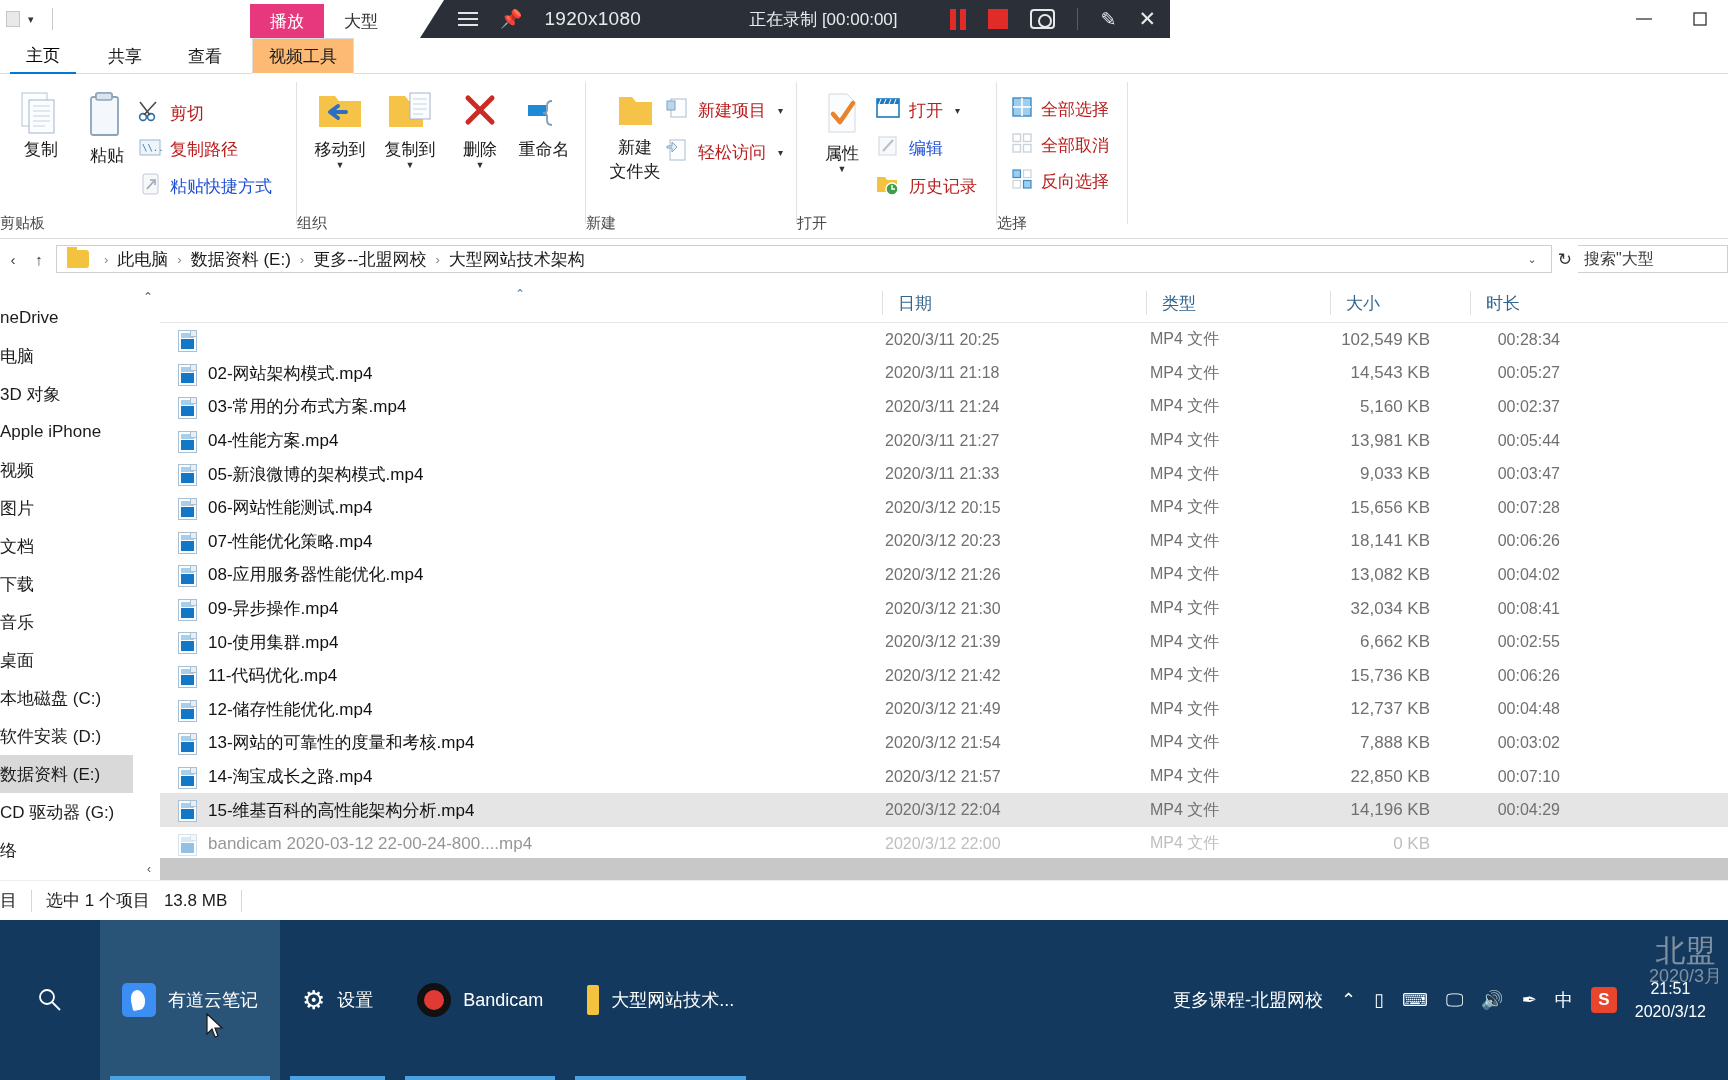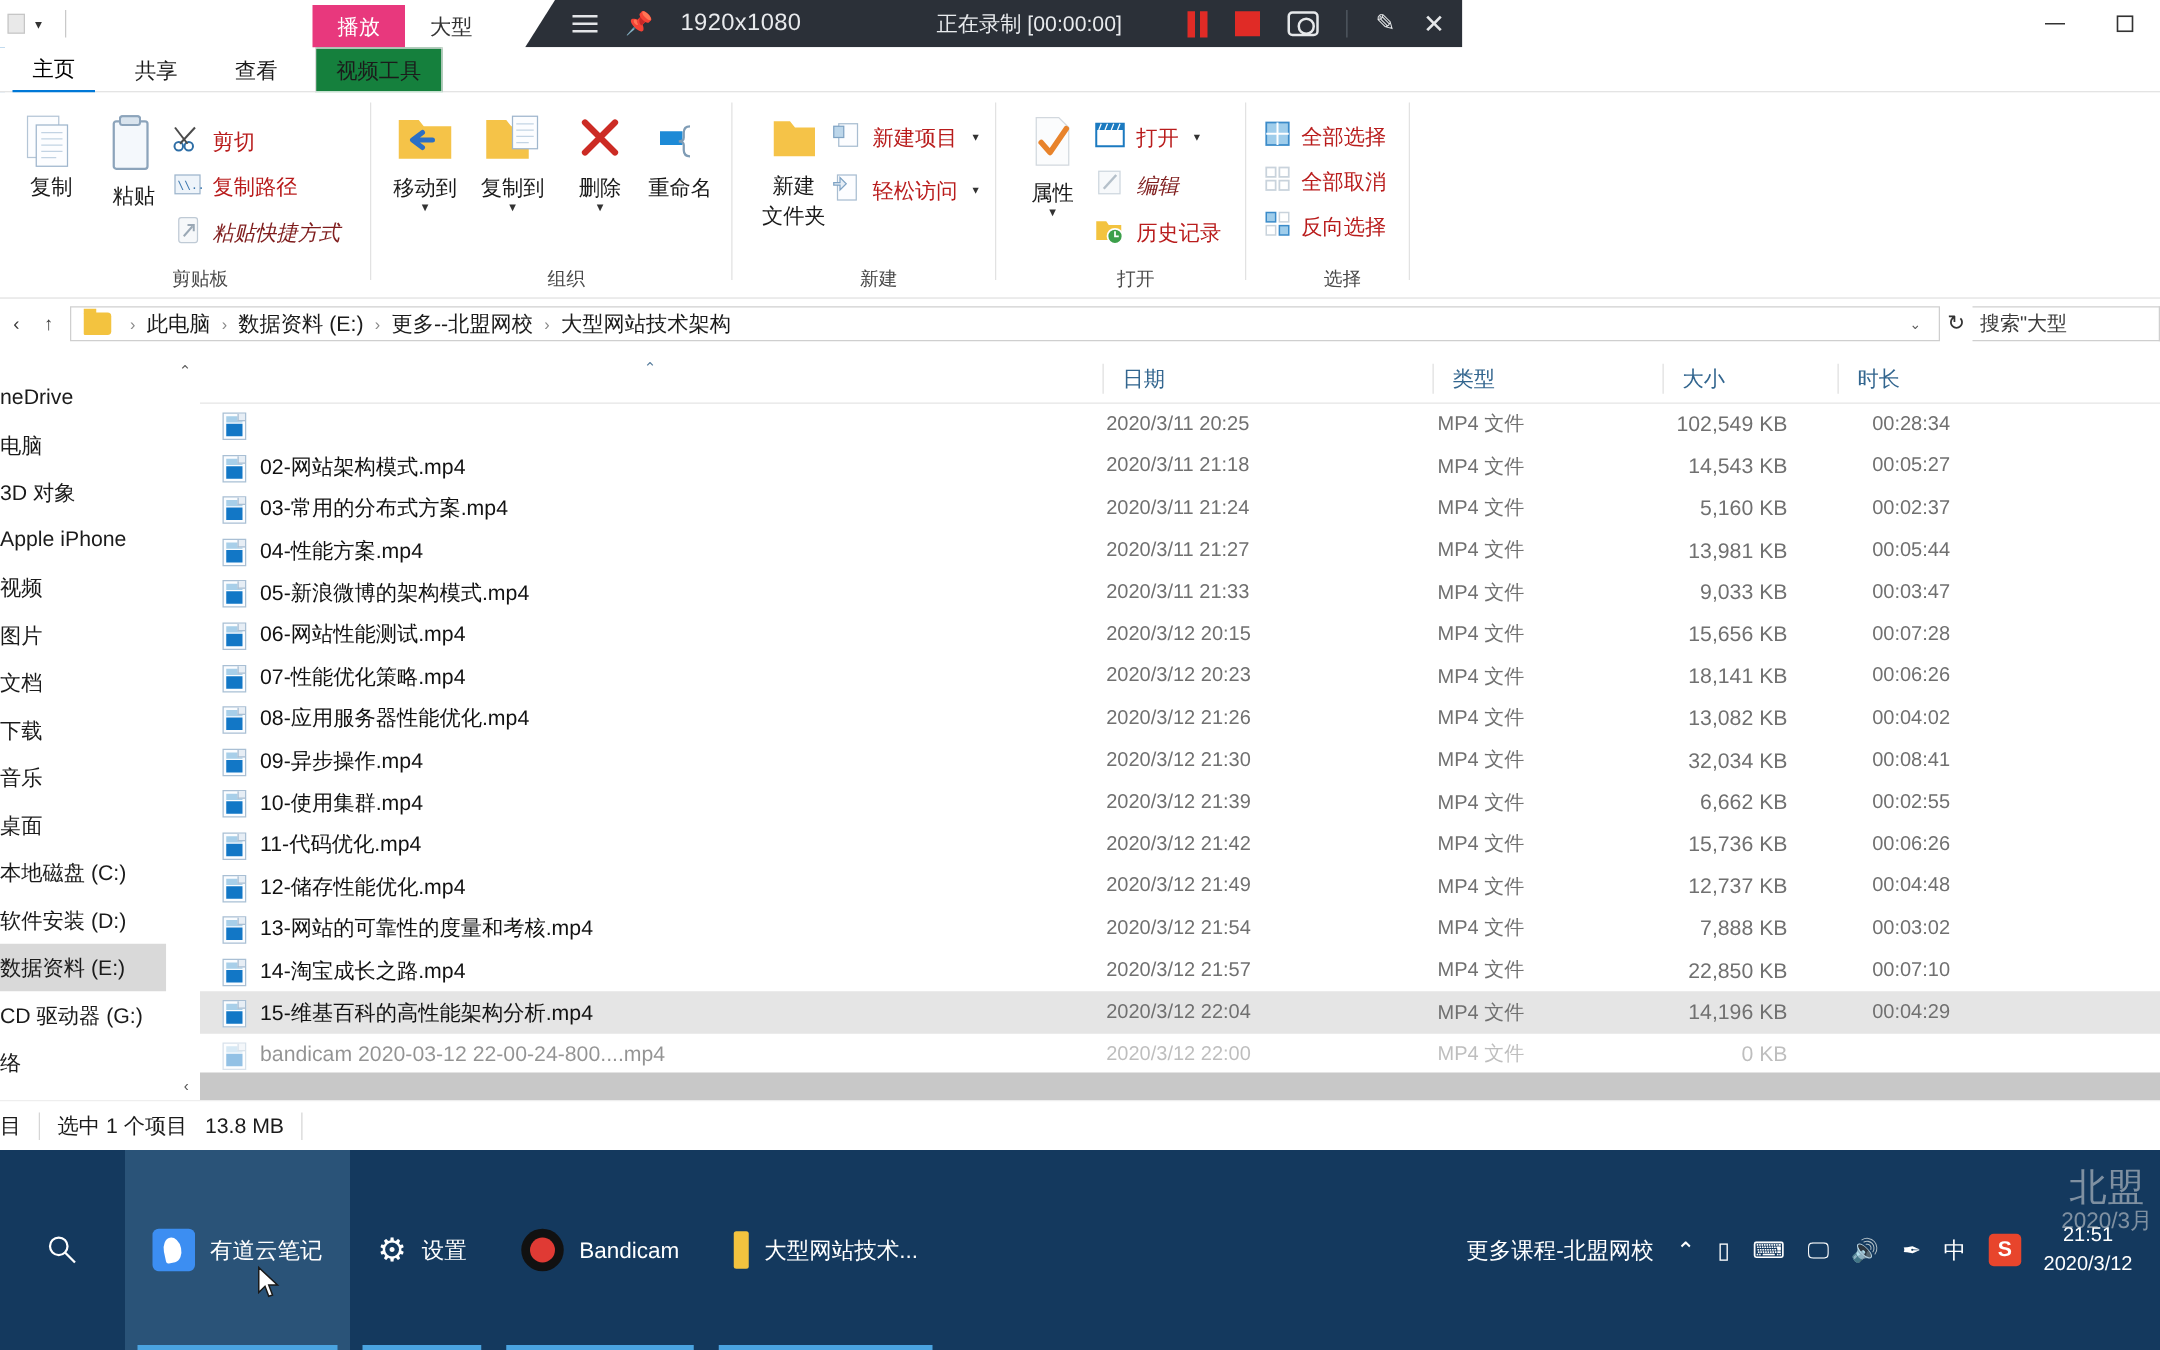--- a/index.html
+++ b/index.html
@@ -57,34 +57,34 @@
   .bc-pen { font-size: 19px; color: #e6e8ea; }
   .bc-x { font-size: 21px; color: #e6e8ea; }
 
   
   .ribbontabs { position: absolute; left: 0; top: 38px; width: 1728px; height: 36px; background: #fff; border-bottom: 1px solid #dcdcdc; }
   .rtab {
     position: absolute; top: 0; height: 36px; display: flex; align-items: center; justify-content: center;
     font-size: 17px; color: #1b1b1b; padding: 0 16px; text-align: right;
   }
   .rtab.active { border-bottom: 2px solid #0078d7; font-weight: 400; color: #000; }
-  .rtab.boxed { border: 1px solid #dcdcdc; border-bottom: 1px solid #fff; background: #15803d; }
+  .rtab.boxed { border: 1px solid #dcdcdc; border-bottom: 1px solid #fff; background: #fdba74; }
   .blueedge { position: absolute; left: 0; top: 38px; width: 4px; height: 36px; background: #0a6ebd; }
 
   
   .ribbon { position: absolute; left: 0; top: 74px; width: 1728px; height: 165px; background: #fff; border-bottom: 1px solid #dcdcdc; }
   .group { position: absolute; top: 0; height: 165px; }
   .group-sep { position: absolute; top: 8px; width: 1px; height: 142px; background: #e2e2e2; }
-  .group-label { position: absolute; bottom: 6px; width: 100%; text-align: center; font-size: 15px; color: #4a4a4a; margin-left: 12px; }
+  .group-label { position: absolute; bottom: 6px; width: 100%; font-size: 15px; color: #4a4a4a; }
 
   .bigbtn { position: absolute; display: flex; flex-direction: column; align-items: center; width: 70px; }
   .bigbtn .lbl { font-size: 17px; color: #1b1b1b; margin-top: 4px; text-align: center; line-height: 1.15; }
   .smallrow { position: absolute; display: flex; align-items: center; gap: 8px; }
   .smallrow .lbl { font-size: 17px; color: #b91c1c; white-space: nowrap; }
-  .smallrow .lbl.dim { color: #7f1d1d; font-style: italic; }
+  .smallrow .lbl.dim { color: #1d4ed8; }
   .caret-dn { font-size: 9px; color: #333; }
   .caret-sm { font-size: 10px; color: #333; margin-left: 4px; }
 
   
   .ic { display: inline-block; position: relative; flex: 0 0 auto; }
   .copyicon { width: 40px; height: 44px; }
   .foldersm { width: 22px; height: 18px; background: #f3c33f; border-radius: 1px 3px 3px 1px; position: relative; }
   .foldersm:before { content:""; position:absolute; left:0; top:-3px; width:10px; height:4px; background:#f3c33f; }
 
   

